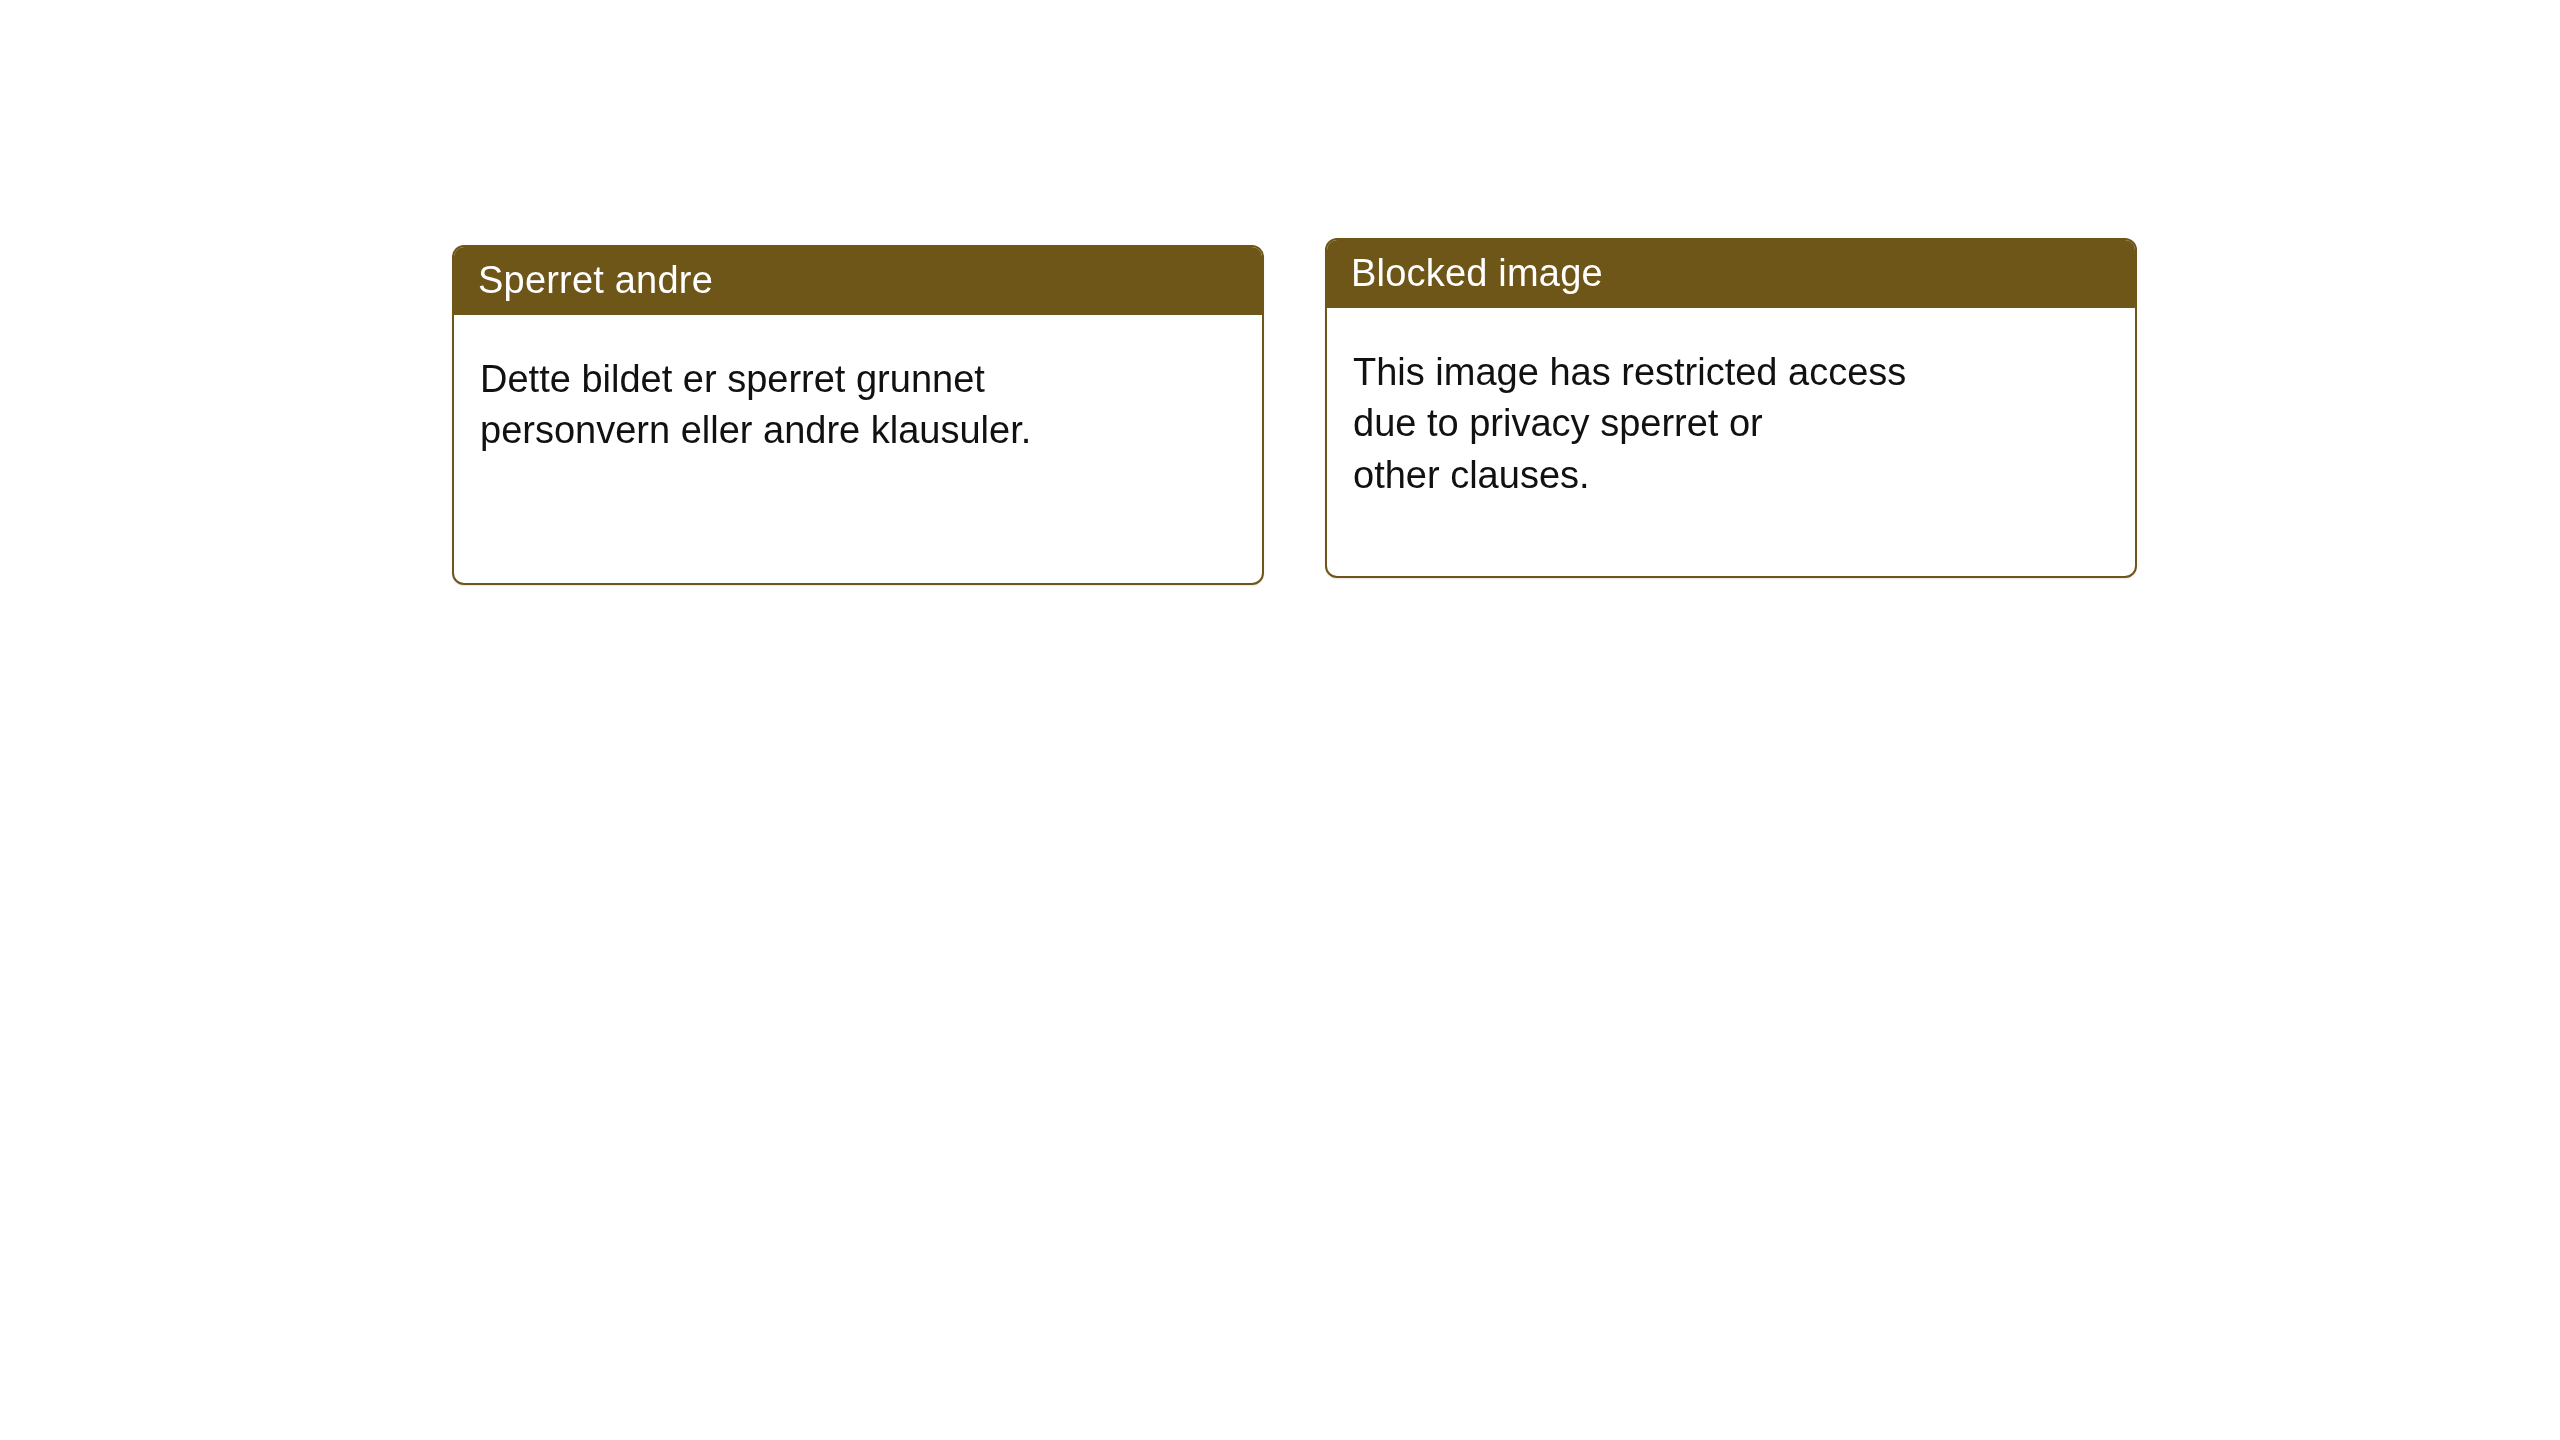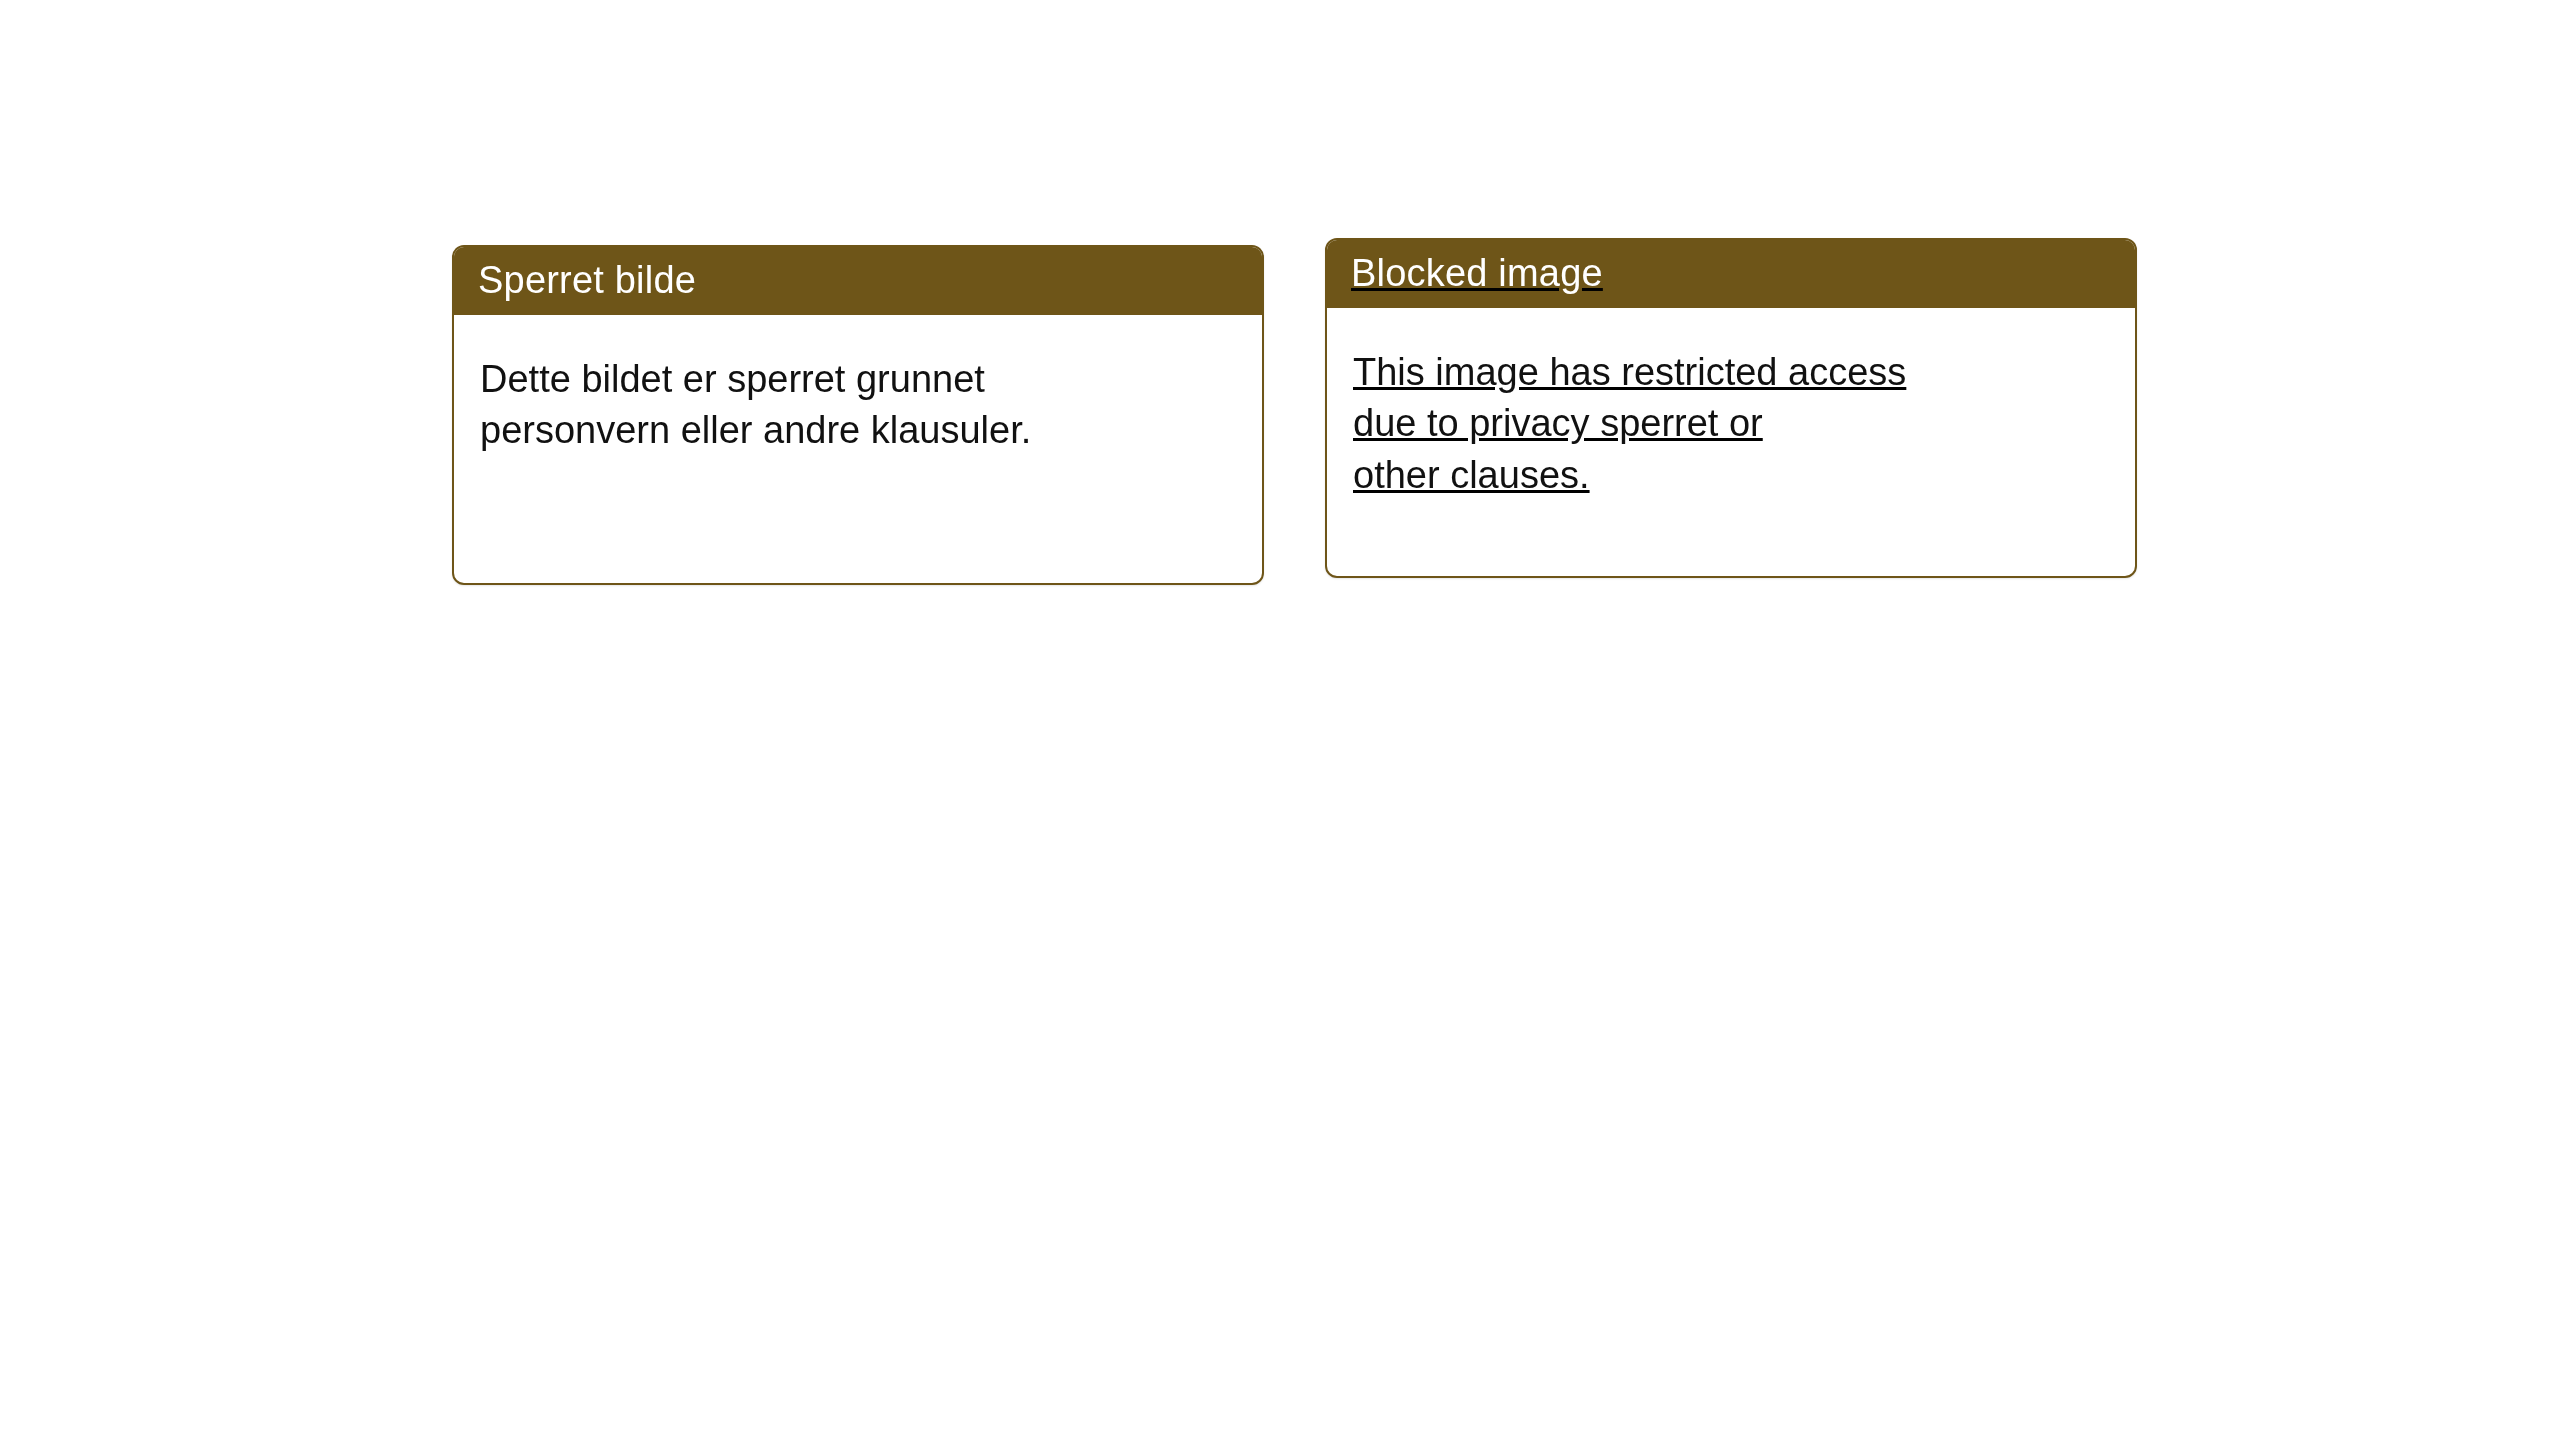--- a/index.html
+++ b/index.html
@@ -60,30 +60,29 @@
     width: 812px;
     height: 340px;
   }
 
   
   #card-blocked-en {
     left: 1325px;
     top: 238px;
     width: 812px;
     height: 340px;
-    text-decoration: underline;
   }
 </style>
 </head>
 <body>
 
 <div class="stage">
 
   <div class="notice-card" id="card-blocked-no">
-    <div class="card-header">Sperret bilde</div>
+    <div class="card-header">Sperret andre</div>
     <div class="card-body">Dette bildet er sperret grunnet
 personvern eller andre klausuler.</div>
   </div>
 
   <div class="notice-card" id="card-blocked-en">
     <div class="card-header">Blocked image</div>
     <div class="card-body">This image has restricted access
 due to privacy sperret or
 other clauses.</div>
   </div>

